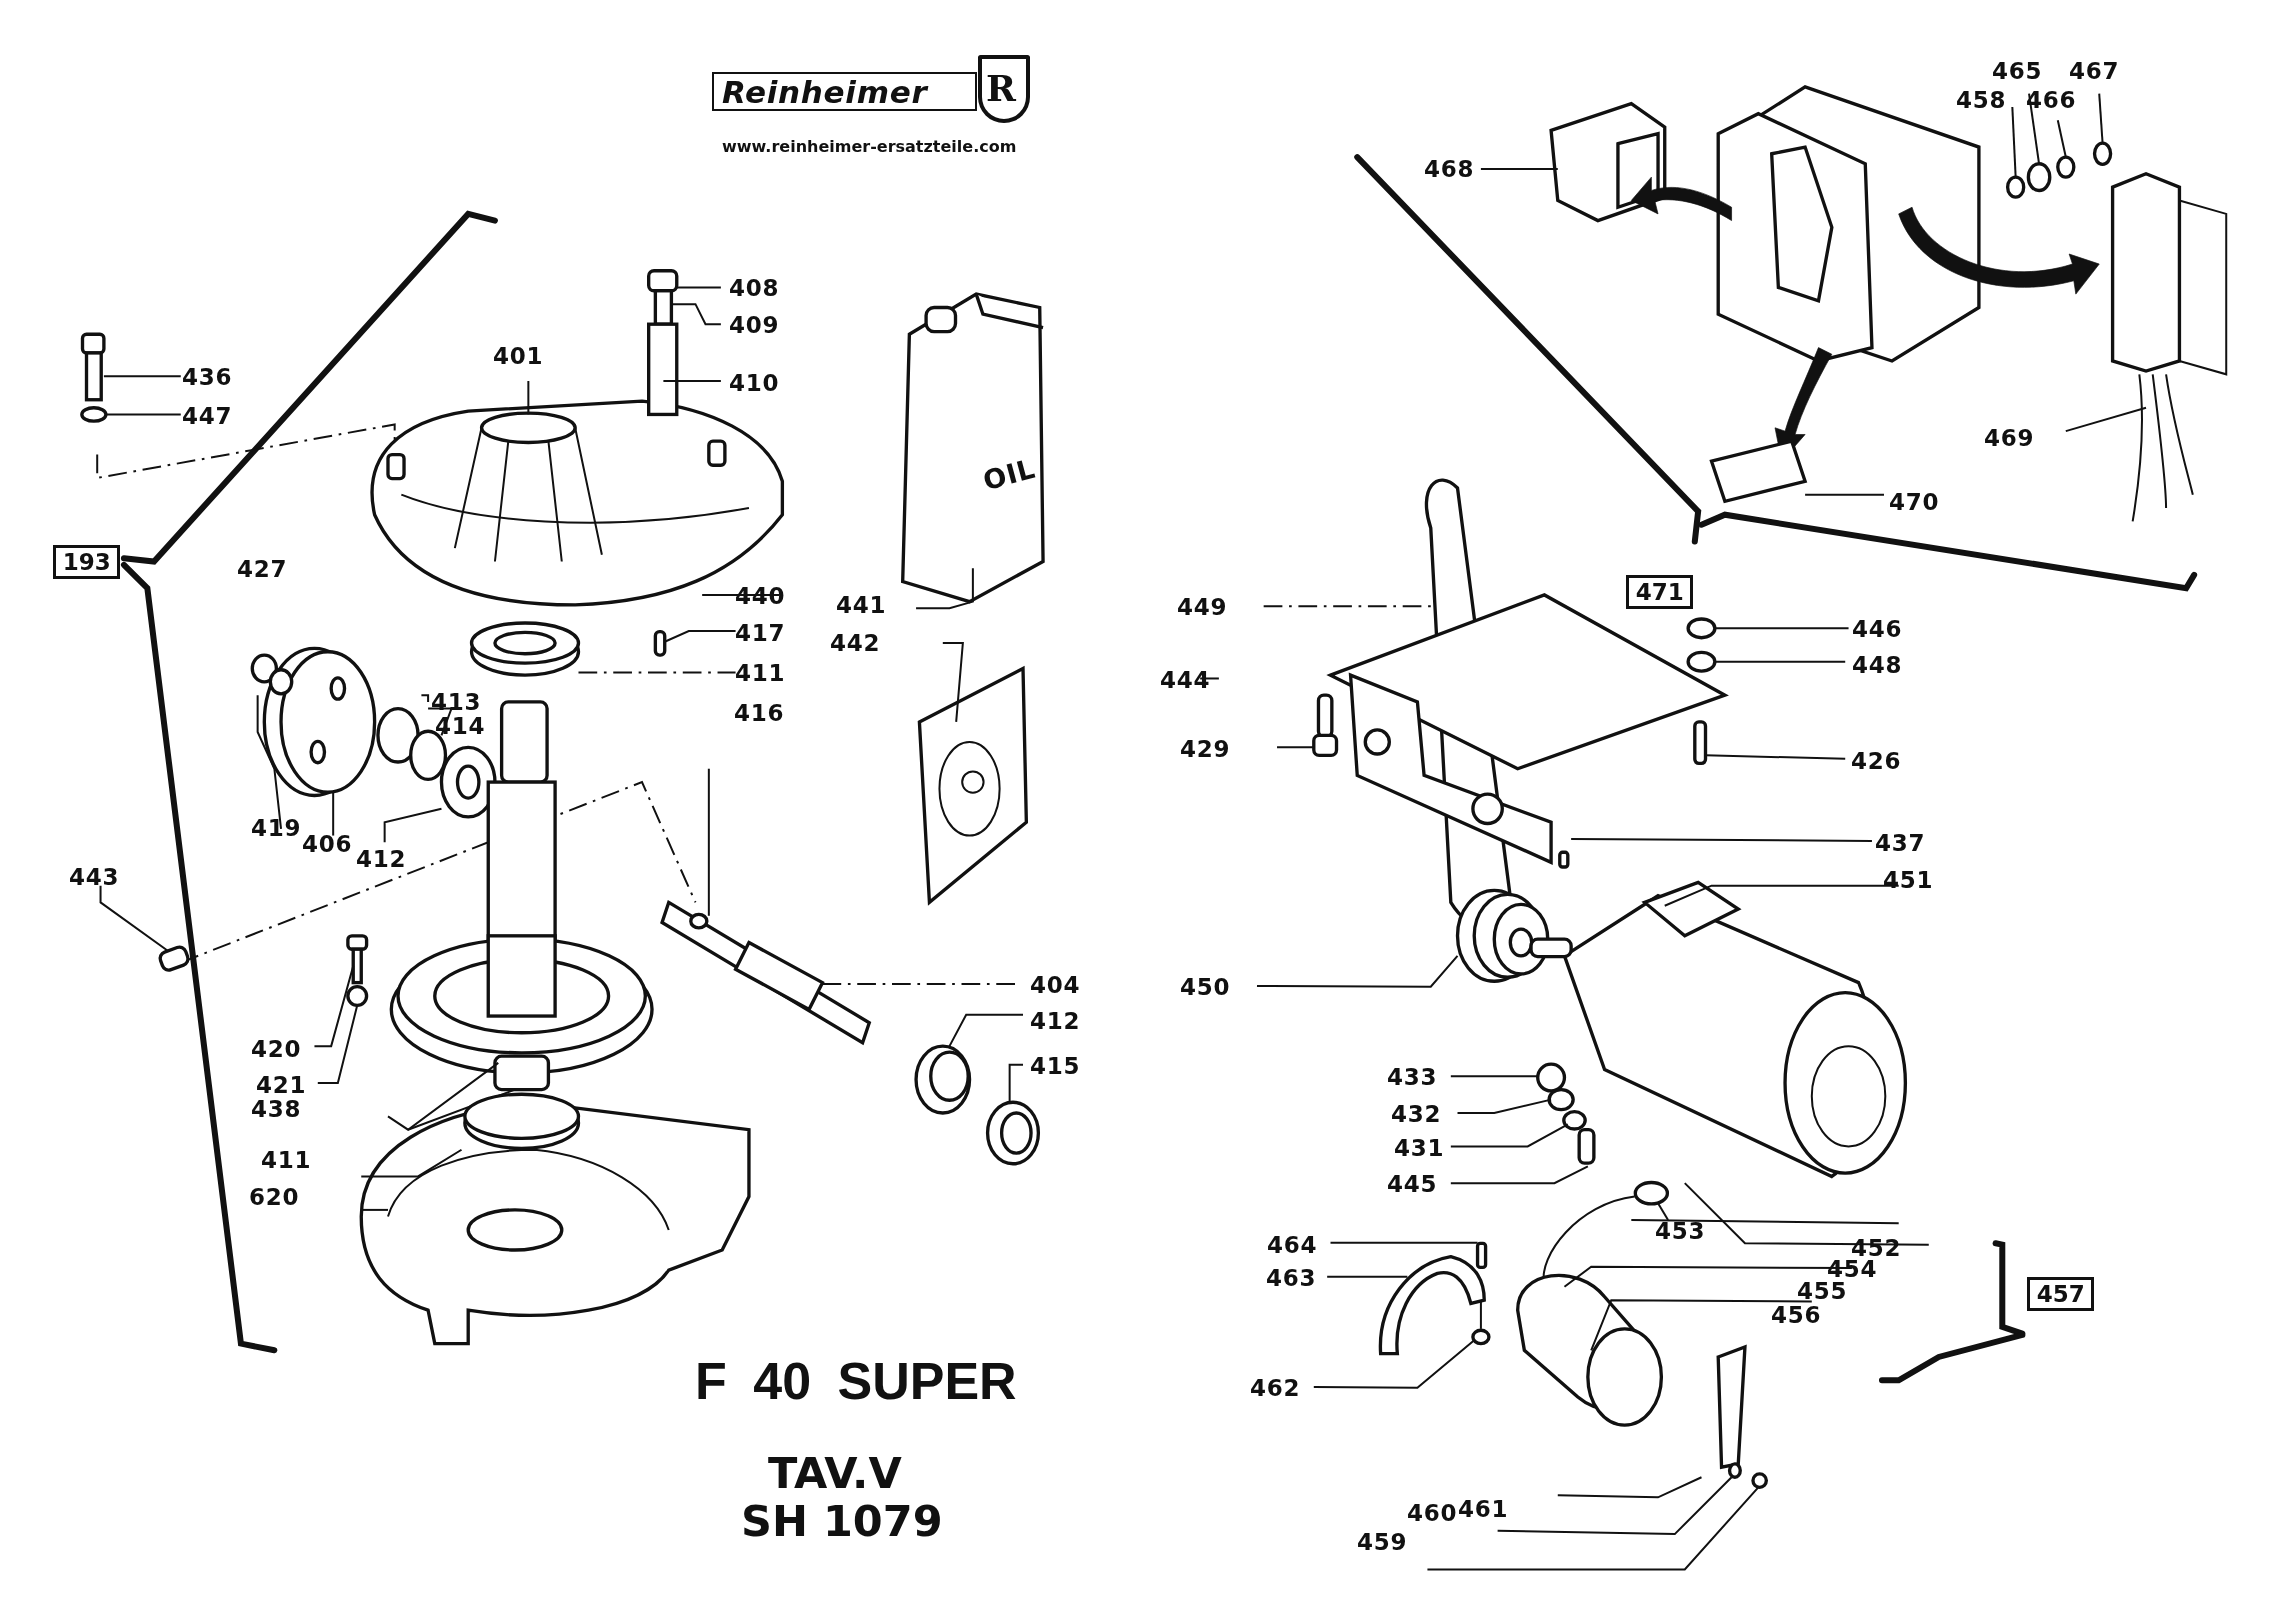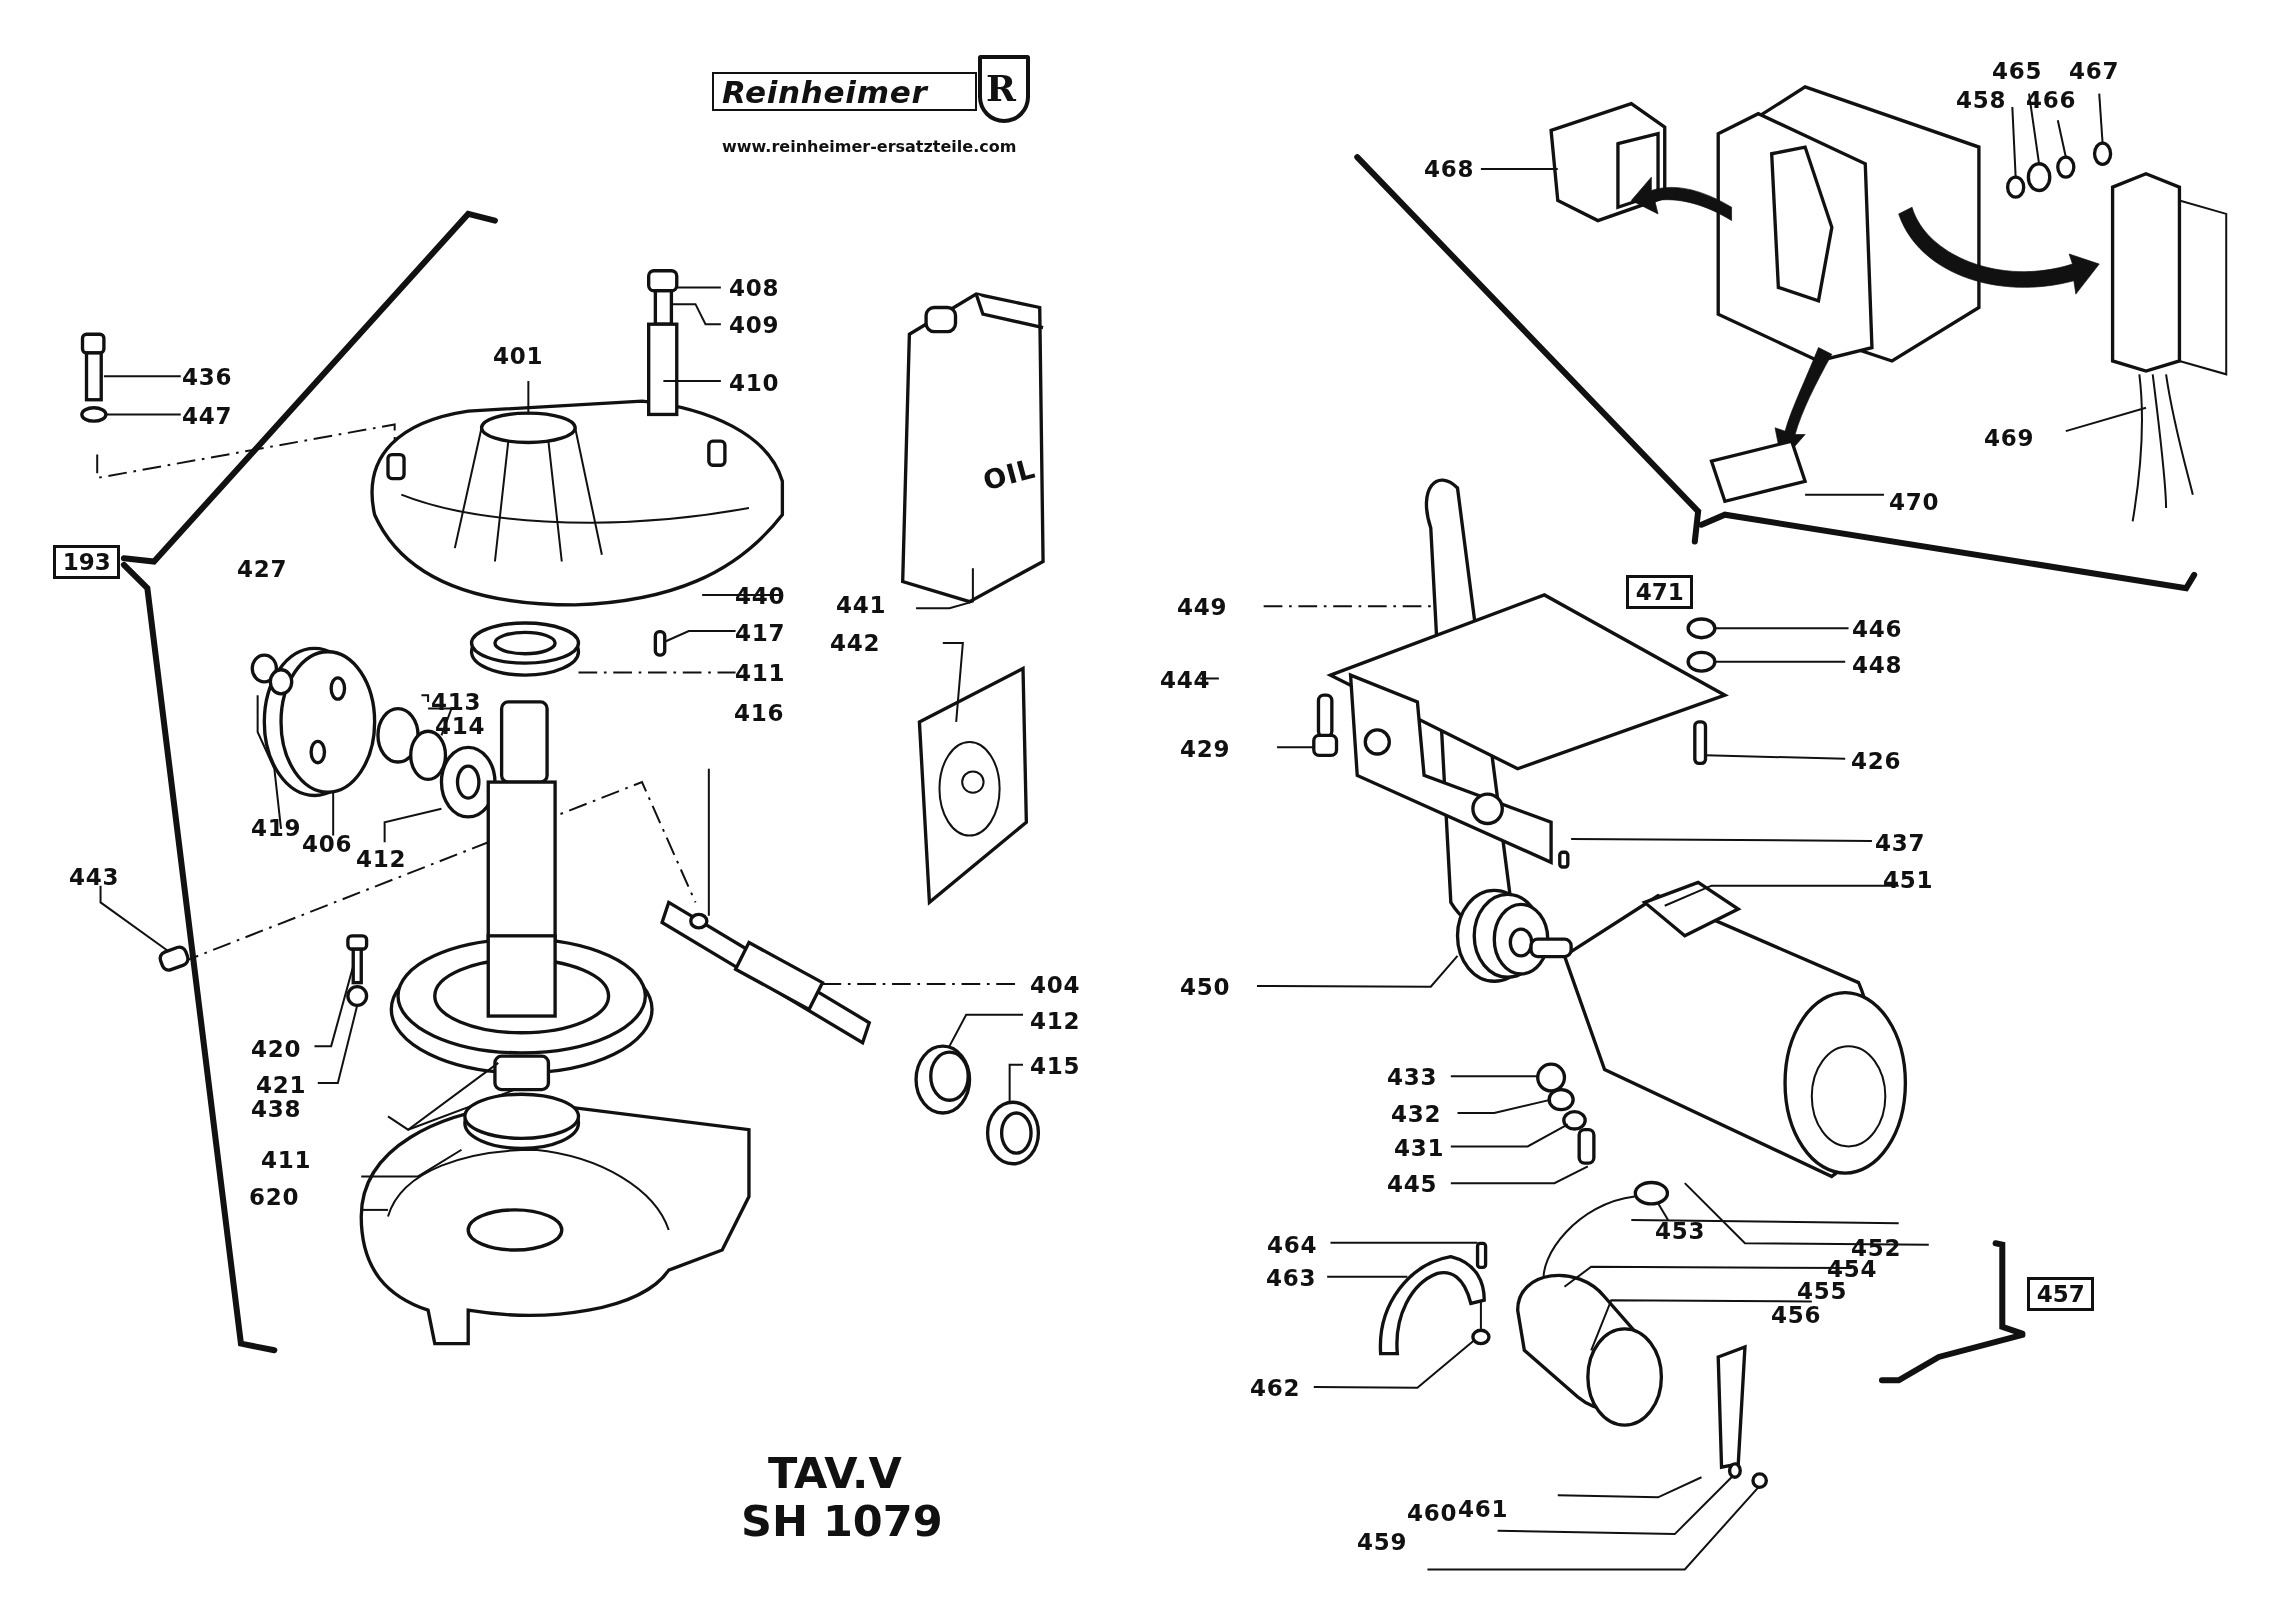--- a/index.html
+++ b/index.html
@@ -368,16 +368,17 @@
   <div class="lbl" style="left:1797px;top:1280px;">455</div>
   <div class="lbl" style="left:1771px;top:1304px;">456</div>
   <div class="boxlbl" style="left:2027px;top:1277px;">457</div>
   <div class="lbl" style="left:1267px;top:1234px;">464</div>
   <div class="lbl" style="left:1266px;top:1267px;">463</div>
   <div class="lbl" style="left:1250px;top:1377px;">462</div>
   <div class="lbl" style="left:1458px;top:1474px;margin-top:24px;">461</div>
   <div class="lbl" style="left:1407px;top:1502px;">460</div>
   <div class="lbl" style="left:1357px;top:1531px;">459</div>
 
+  <div id="model">F 40 SUPER</div>
   <div id="tav">TAV.V</div>
   <div id="sh">SH 1079</div>
 </div>
 
 
 </body></html>

